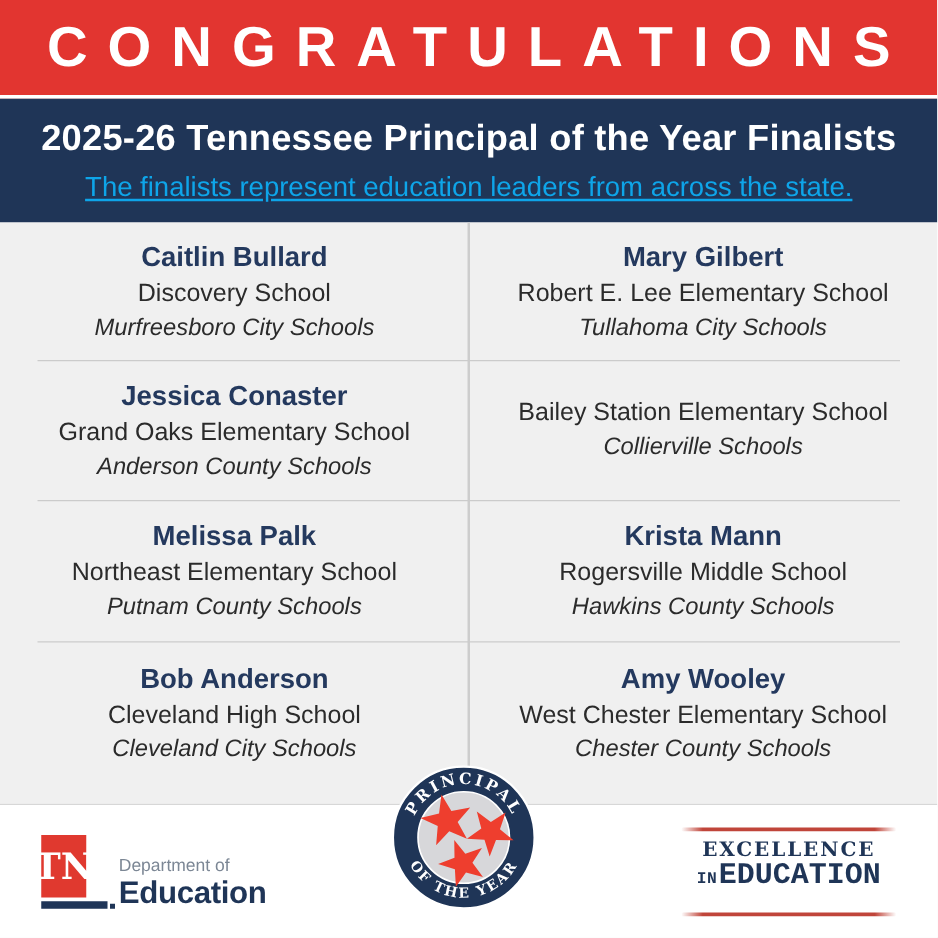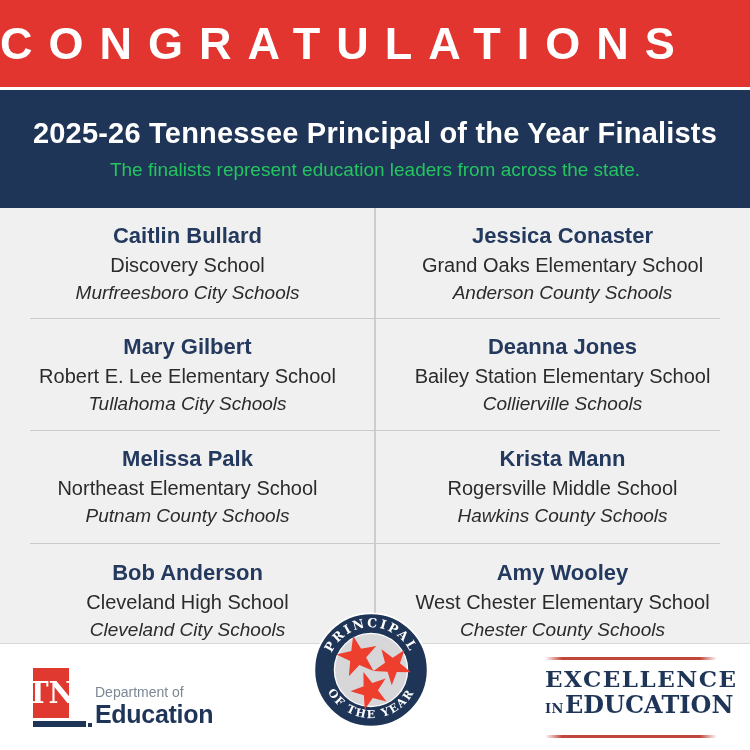--- a/index.html
+++ b/index.html
@@ -4,35 +4,35 @@
 <style>
   * { box-sizing: border-box; margin: 0; padding: 0; }
   html,body { background:#ffffff; }
   .page {
     width:750px; height:750px; position:relative; overflow:hidden;
     font-family:"Liberation Sans", sans-serif; background:#ffffff;
   }
 
   
   .red-banner {
-    height:90px; background:#E23530; border-bottom:3px solid #ffffff;
-    display:flex; align-items:center; 
+    height:79px; background:#E23530; border-bottom:3px solid #ffffff;
+    display:flex; align-items:center; justify-content:center;
   }
   .red-banner .congrats {
     color:#ffffff; font-size:45px; font-weight:800;
     letter-spacing:16px; margin-right:-16px; white-space:nowrap;
   }
 
   
   .navy-band {
-    height:118px; background:#1F3557; color:#ffffff; text-align:center;
+    height:99px; background:#1F3557; color:#ffffff; text-align:center;
     display:flex; flex-direction:column; align-items:center; justify-content:center; gap:9px;
   }
   .navy-band .title { font-size:29px; font-weight:700; letter-spacing:0.2px; }
-  .navy-band .subtitle { font-size:19px; font-weight:400; color:#22c55e; }
+  .navy-band .subtitle { font-size:22px; font-weight:400; color:#0ea5e9;text-decoration:underline; }
 
   
   .body-grid { position:relative; height:468px; background:#F0F0F0; }
   .vline { position:absolute; left:374px; top:0; bottom:0; width:2px; background:#CDCDCD; }
   .hline { position:absolute; left:30px; right:30px; height:1px; background:#CBCBCB; }
   .hline.h1 { top:110px; } .hline.h2 { top:222px; } .hline.h3 { top:335px; }
   .cells {
     position:absolute; inset:0;
     display:grid; grid-template-columns:1fr 1fr; grid-template-rows:110px 112px 113px 1fr;
   }
@@ -67,22 +67,22 @@
   .badge { position:absolute; left:313px; top:612px; width:116px; height:116px; z-index:5; }
   .badge svg { width:100%; height:100%; display:block; }
   .ring-text { font-family:"DejaVu Serif", serif; font-weight:700; fill:#ffffff; }
 
   
   .exc { width:172px; text-align:center; font-family:"DejaVu Serif", serif; color:#1F3557; }
   .exc-rule {
     height:3px; border-radius:2px;
     background:linear-gradient(90deg, rgba(192,69,58,0) 0%, #C0453A 10%, #C0453A 90%, rgba(192,69,58,0) 100%);
   }
-  .exc-word1 { font-size:23px; font-weight:700; letter-spacing:1.5px; margin-top:5px; white-space:nowrap; }
-  .exc-word2 { font-size:24px; font-weight:700; margin:-2px 0 16px 0; white-space:nowrap; }
+  .exc-word1 { font-size:16px; font-weight:700; letter-spacing:1.5px; margin-top:5px; white-space:nowrap; }
+  .exc-word2 { font-size:24px; font-weight:700; margin:-2px 0 16px 0; white-space:nowrap;font-family:Liberation Mono, monospace; }
   .exc-in { font-size:13px; font-weight:700; letter-spacing:0.5px; margin-right:1px; }
 </style>
 </head>
 <body>
 
 <div class="page">
 
   <div class="red-banner">
     <div class="congrats">CONGRATULATIONS</div>
   </div>
@@ -98,31 +98,30 @@
     <div class="hline h2"></div>
     <div class="hline h3"></div>
 
     <div class="cells">
       <div class="cell">
         <div class="name">Caitlin Bullard</div>
         <div class="school">Discovery School</div>
         <div class="district">Murfreesboro City Schools</div>
       </div>
       <div class="cell">
+        <div class="name">Mary Gilbert</div>
+        <div class="school">Robert E. Lee Elementary School</div>
+        <div class="district">Tullahoma City Schools</div>
+      </div>
+      <div class="cell">
         <div class="name">Jessica Conaster</div>
         <div class="school">Grand Oaks Elementary School</div>
         <div class="district">Anderson County Schools</div>
       </div>
       <div class="cell">
-        <div class="name">Mary Gilbert</div>
-        <div class="school">Robert E. Lee Elementary School</div>
-        <div class="district">Tullahoma City Schools</div>
-      </div>
-      <div class="cell">
-        <div class="name">Deanna Jones</div>
         <div class="school">Bailey Station Elementary School</div>
         <div class="district">Collierville Schools</div>
       </div>
       <div class="cell">
         <div class="name">Melissa Palk</div>
         <div class="school">Northeast Elementary School</div>
         <div class="district">Putnam County Schools</div>
       </div>
       <div class="cell">
         <div class="name">Krista Mann</div>

